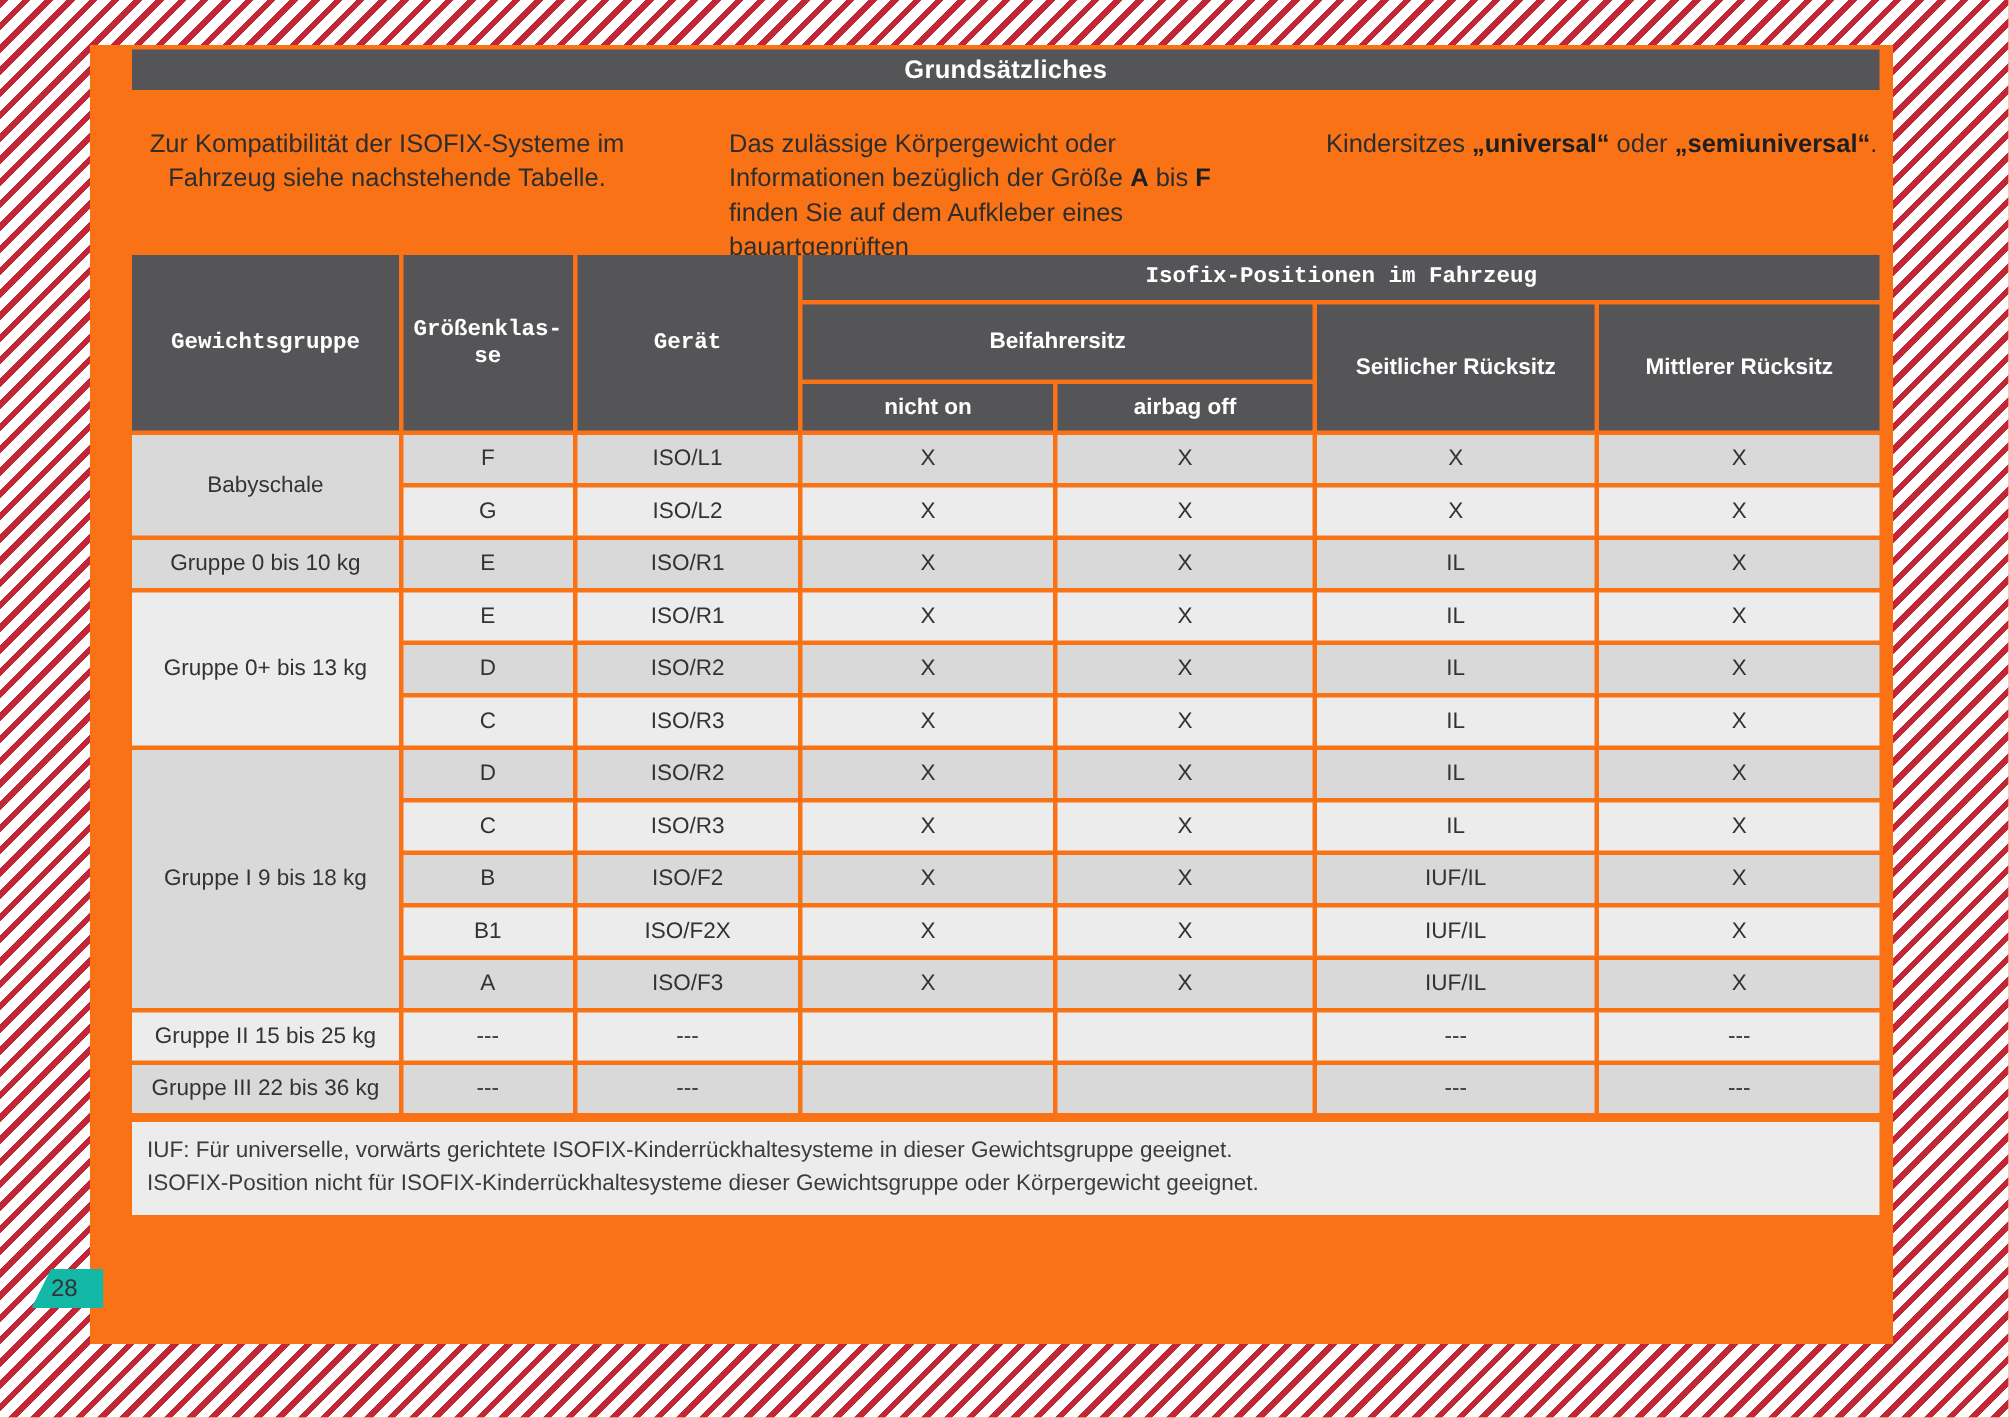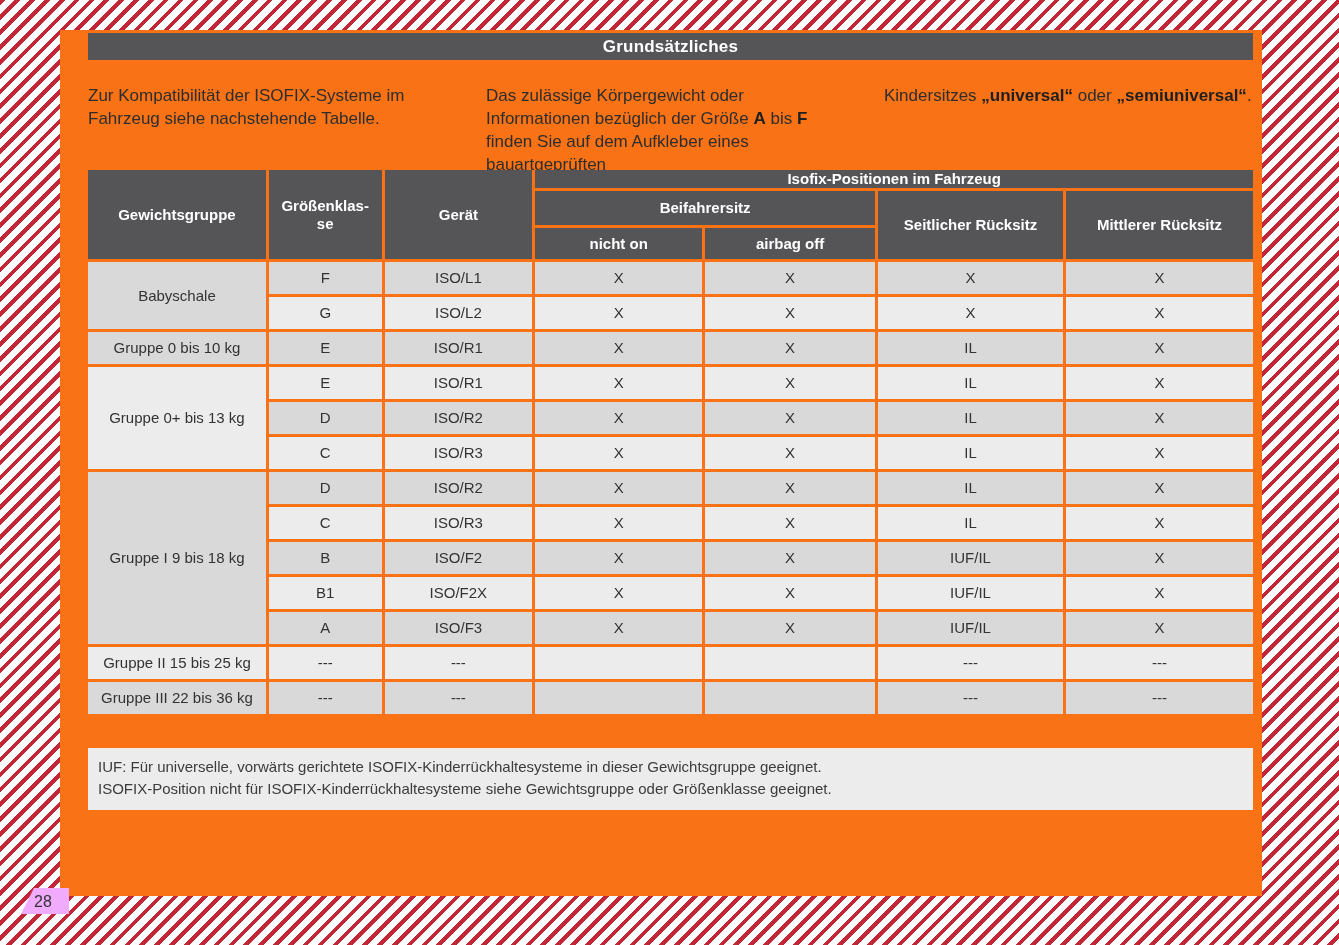--- a/index.html
+++ b/index.html
@@ -11,44 +11,44 @@
   
   .stripes{
     position:absolute;inset:0;
     background:repeating-linear-gradient(135deg,#c22737 0px,#c22737 4px,#ffffff 4px,#ffffff 10.5px);
   }
   .sheet{
     position:absolute;left:60px;top:30px;width:1202px;height:866px;
     background:#f97316;
   }
   .page-tab{
-    position:absolute;left:21px;top:888px;width:48px;height:26px;
-    background:#f0abfc;clip-path:polygon(13px 0,100% 0,100% 100%,0 100%);
+    position:absolute;left:21px;top:846px;width:48px;height:26px;
+    background:#14b8a6;clip-path:polygon(13px 0,100% 0,100% 100%,0 100%);
     font-size:16px;color:#333;line-height:28px;padding-left:13px;box-sizing:border-box;
   }
   .title-bar{
     position:absolute;left:28px;top:3px;width:1165px;height:27px;
     background:#555558;color:#fff;font-weight:bold;font-size:17px;
     text-align:center;line-height:27px;letter-spacing:.2px;
   }
   .intro{position:absolute;top:54px;font-size:17px;line-height:23px;color:#2d2d2d;}
-  .intro.c1{left:28px;width:340px;}
+  .intro.c1{left:28px;width:340px;text-align:center;}
   .intro.c2{left:426px;width:365px;}
   .intro.c3{left:824px;width:382px;}
   .intro b{color:#1f1f1f;}
   table.isofix{
     position:absolute;left:25px;top:137px;width:1171px;
     border-collapse:separate;border-spacing:3px;table-layout:fixed;
   }
   table.isofix th{
     background:#555558;color:#fff;font-weight:bold;font-size:15px;
     text-align:center;vertical-align:middle;padding:0;line-height:18px;
   }
-  tr.hr1 th{height:18px;}
-  tr.hr2 th{height:34px;}
+  tr.hr1 th{height:30px;font-family:Liberation Mono, monospace;}
+  tr.hr2 th{height:50px;}
   tr.hr3 th{height:31px;}
   table.isofix td{
     text-align:center;vertical-align:middle;padding:0;
     font-size:15px;color:#333;height:32px;line-height:18px;
   }
   td.dark{background:#d9d9d9;}
   td.light{background:#ececec;}
   .notes{
     position:absolute;left:28px;top:718px;width:1145px;
     background:#ececec;padding:8px 10px 10px 10px;
@@ -214,20 +214,20 @@
         <td class="dark"></td>
         <td class="dark"></td>
         <td class="dark">---</td>
         <td class="dark">---</td>
       </tr>
     </tbody>
   </table>
 
   <div class="notes">
     <p>IUF: Für universelle, vorwärts gerichtete ISOFIX-Kinderrückhaltesysteme in dieser Gewichtsgruppe geeignet.</p>
-    <p>ISOFIX-Position nicht für ISOFIX-Kinderrückhaltesysteme siehe Gewichtsgruppe oder Größenklasse geeignet.</p>
+    <p>ISOFIX-Position nicht für ISOFIX-Kinderrückhaltesysteme dieser Gewichtsgruppe oder Körpergewicht geeignet.</p>
   </div>
 
 </div>
 
 <div class="page-tab">
   <span>28</span>
 </div>
 
 </body></html>

